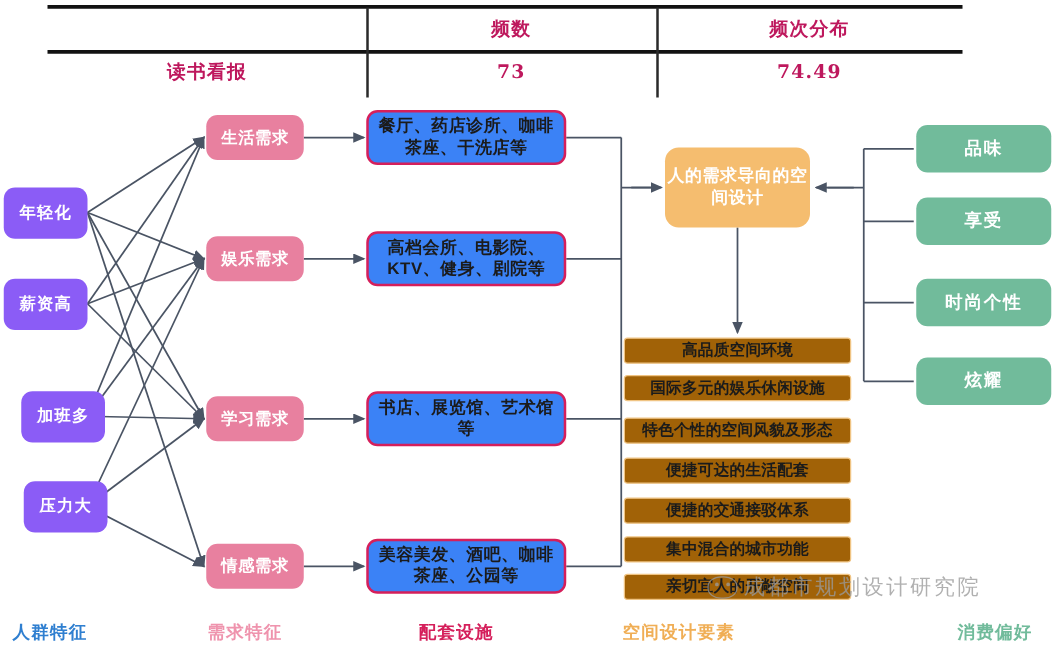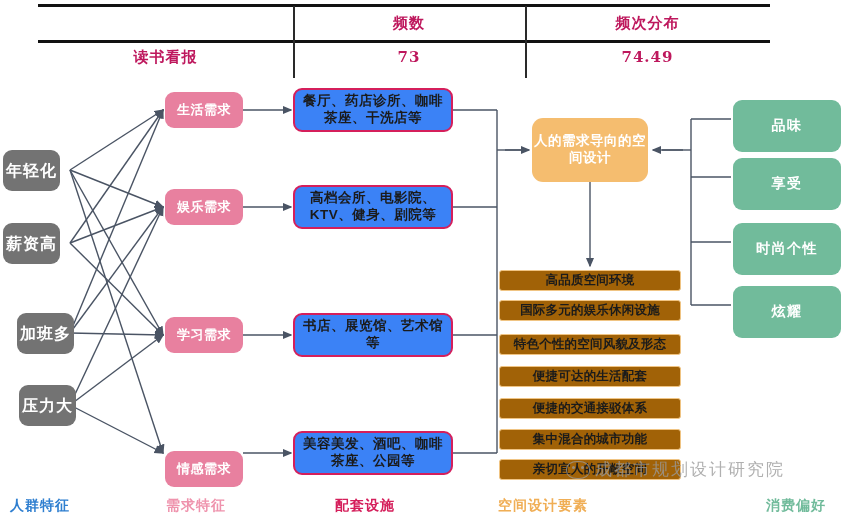--- a/index.html
+++ b/index.html
@@ -34,22 +34,22 @@
   #wires{position:absolute;left:0;top:0;width:851px;height:518px;}
 
   .node{
     position:absolute;box-sizing:border-box;display:flex;
     align-items:center;justify-content:center;text-align:center;
     font-weight:bold;line-height:1.25;
   }
 
   
   .n-trait{
-    width:57px;height:41px;border-radius:9px;
-    background:#737373;color:#ffffff;font-size:16px;letter-spacing:1px;
+    width:67px;height:41px;border-radius:9px;
+    background:#8b5cf6;color:#ffffff;font-size:13px;letter-spacing:1px;
   }
 
   
   .n-demand{
     width:78px;height:36px;border-radius:9px;
     background:#e8809f;color:#ffffff;font-size:13px;letter-spacing:.5px;
   }
 
   
   .n-fac{
@@ -59,21 +59,21 @@
   }
 
   
   .n-core{
     width:116px;height:64px;border-radius:11px;
     background:#f5bd6f;color:#ffffff;font-size:13.5px;letter-spacing:.5px;
   }
 
   
   .n-pref{
-    width:108px;height:52px;border-radius:9px;
+    width:108px;height:38px;border-radius:9px;
     background:#71bb9b;color:#ffffff;font-size:14px;letter-spacing:1.5px;
   }
 
   
   .n-elem{
     width:182px;height:21px;border-radius:3px;background:#a16207;
     border:1.5px solid #f0c483;color:#1b1b1b;font-size:12.5px;
     letter-spacing:.2px;font-weight:bold;
   }
 
@@ -191,21 +191,21 @@
 
   <div class="node n-demand" style="left:165px;top:92px;">
       <span>生活需求</span>
     </div>
   <div class="node n-demand" style="left:165px;top:189px;">
       <span>娱乐需求</span>
     </div>
   <div class="node n-demand" style="left:165px;top:317px;">
       <span>学习需求</span>
     </div>
-  <div class="node n-demand" style="left:165px;top:451px;">
+  <div class="node n-demand" style="left:165px;top:435px;">
       <span>情感需求</span>
     </div>
 
   <div class="node n-fac" style="left:293px;top:88px;">
       <span>餐厅、药店诊所、咖啡茶座、干洗店等</span>
     </div>
   <div class="node n-fac" style="left:293px;top:185px;">
       <span>高档会所、电影院、KTV、健身、剧院等</span>
     </div>
   <div class="node n-fac" style="left:293px;top:313px;">

